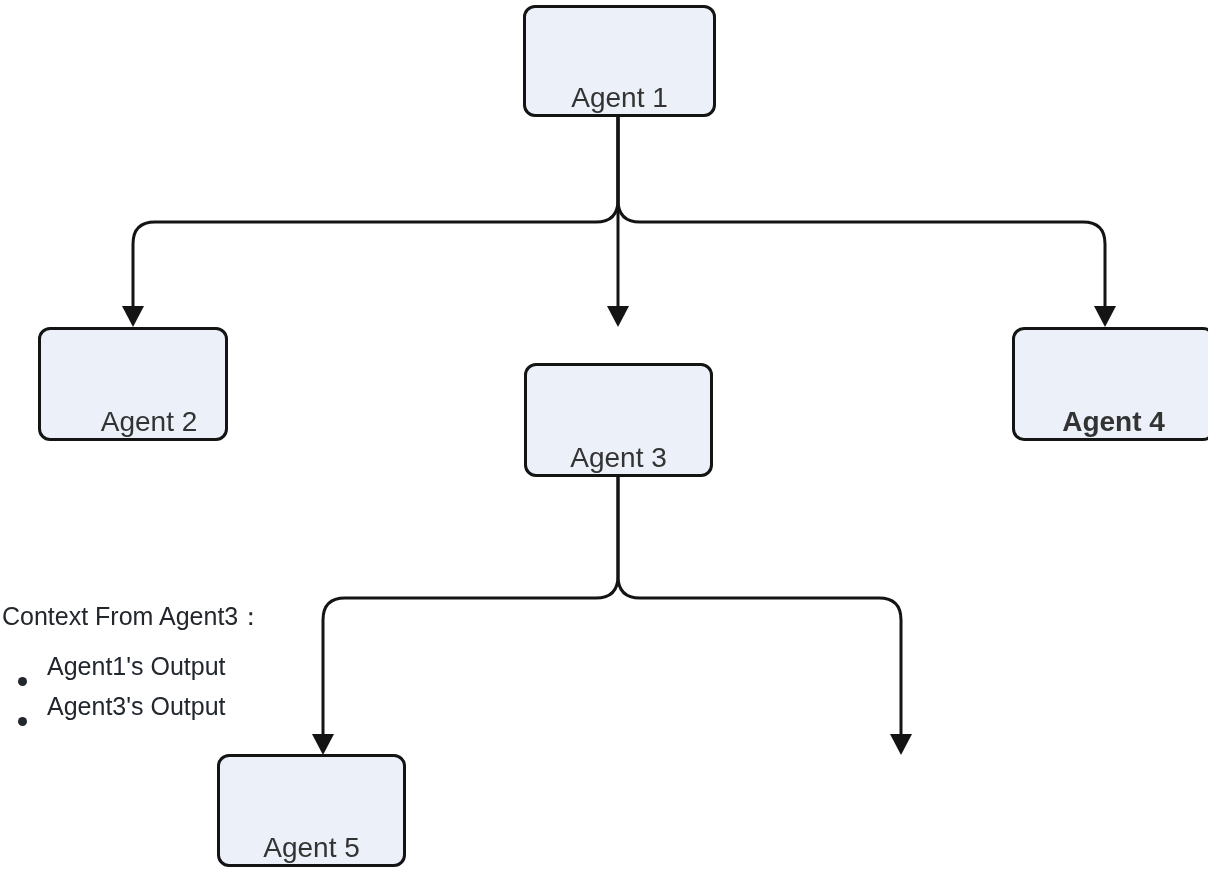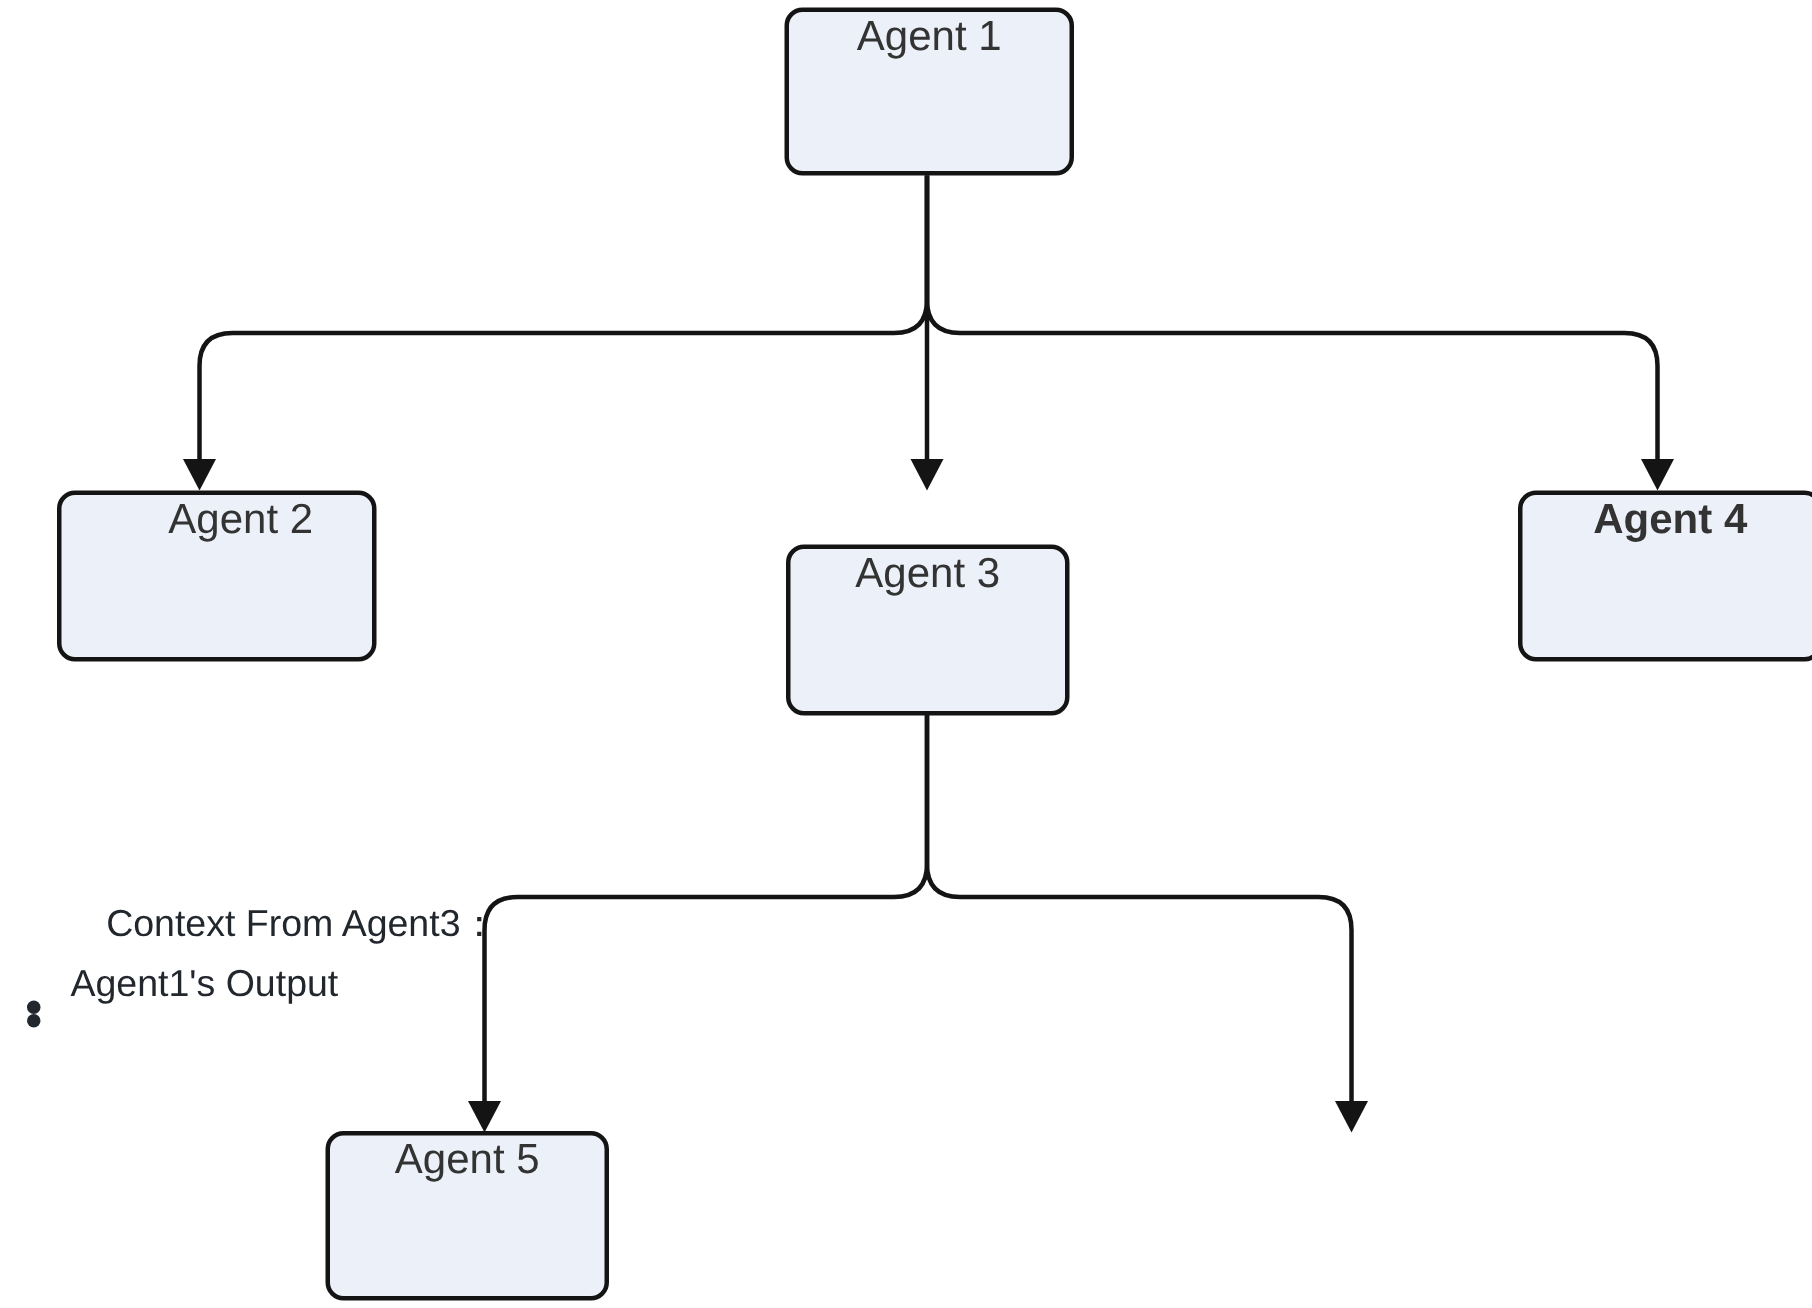--- a/index.html
+++ b/index.html
@@ -25,43 +25,42 @@
   .edges path.arrowhead {
     fill: #141414;
     stroke: none;
   }
   .node {
     position: absolute;
     background: #ecf1f9;
     border: 3.5px solid #141414;
     border-radius: 12px;
     display: flex;
-    align-items: flex-start;
+    align-items: flex-end;
     justify-content: center;
     font-size: 28px;
     color: #333333;
   }
   .node-agent1 { left: 523px; top: 5px;   width: 193px; height: 112px; }
-  .node-agent2 { left: 38px;  top: 327px; width: 213px; height: 114px; padding-left: 32px; }
+  .node-agent2 { left: 38px;  top: 327px; width: 190px; height: 114px; padding-left: 32px; }
   .node-agent3 { left: 524px; top: 327px; width: 189px; height: 114px; margin-top: 36px; }
   .node-agent4 { left: 1012px;top: 327px; width: 203px; height: 114px; font-weight: bold; }
   .node-agent5 { left: 217px; top: 754px; width: 189px; height: 113px; }
   .node-agent6 { left: 807px; top: 754px; width: 188px; height: 113px; }
   .annotation {
     position: absolute;
     left: 2px;
     top: 600px;
     width: 330px;
     color: #22272e;
     font-size: 25px;
   }
   .annotation-title {
     line-height: 32px;
-    margin-bottom: 4px;
-    text-align: right;
+    margin-bottom: 14px;
   }
   .annotation-list {
     list-style: none;
   }
   .annotation-item {
     display: flex;
     align-items: flex-end;
     line-height: 40px;
   }
   .bullet-dot {
@@ -116,17 +115,18 @@
 
   <div class="annotation">
     <div class="annotation-title">Context From Agent3：</div>
     <ul class="annotation-list">
       <li class="annotation-item">
         <span class="bullet-dot"></span>
         <span>Agent1's Output</span>
       </li>
       <li class="annotation-item">
         <span class="bullet-dot"></span>
+        <span>Agent3's Output</span>
       </li>
     </ul>
   </div>
 
 </div>
 
 </body></html>

